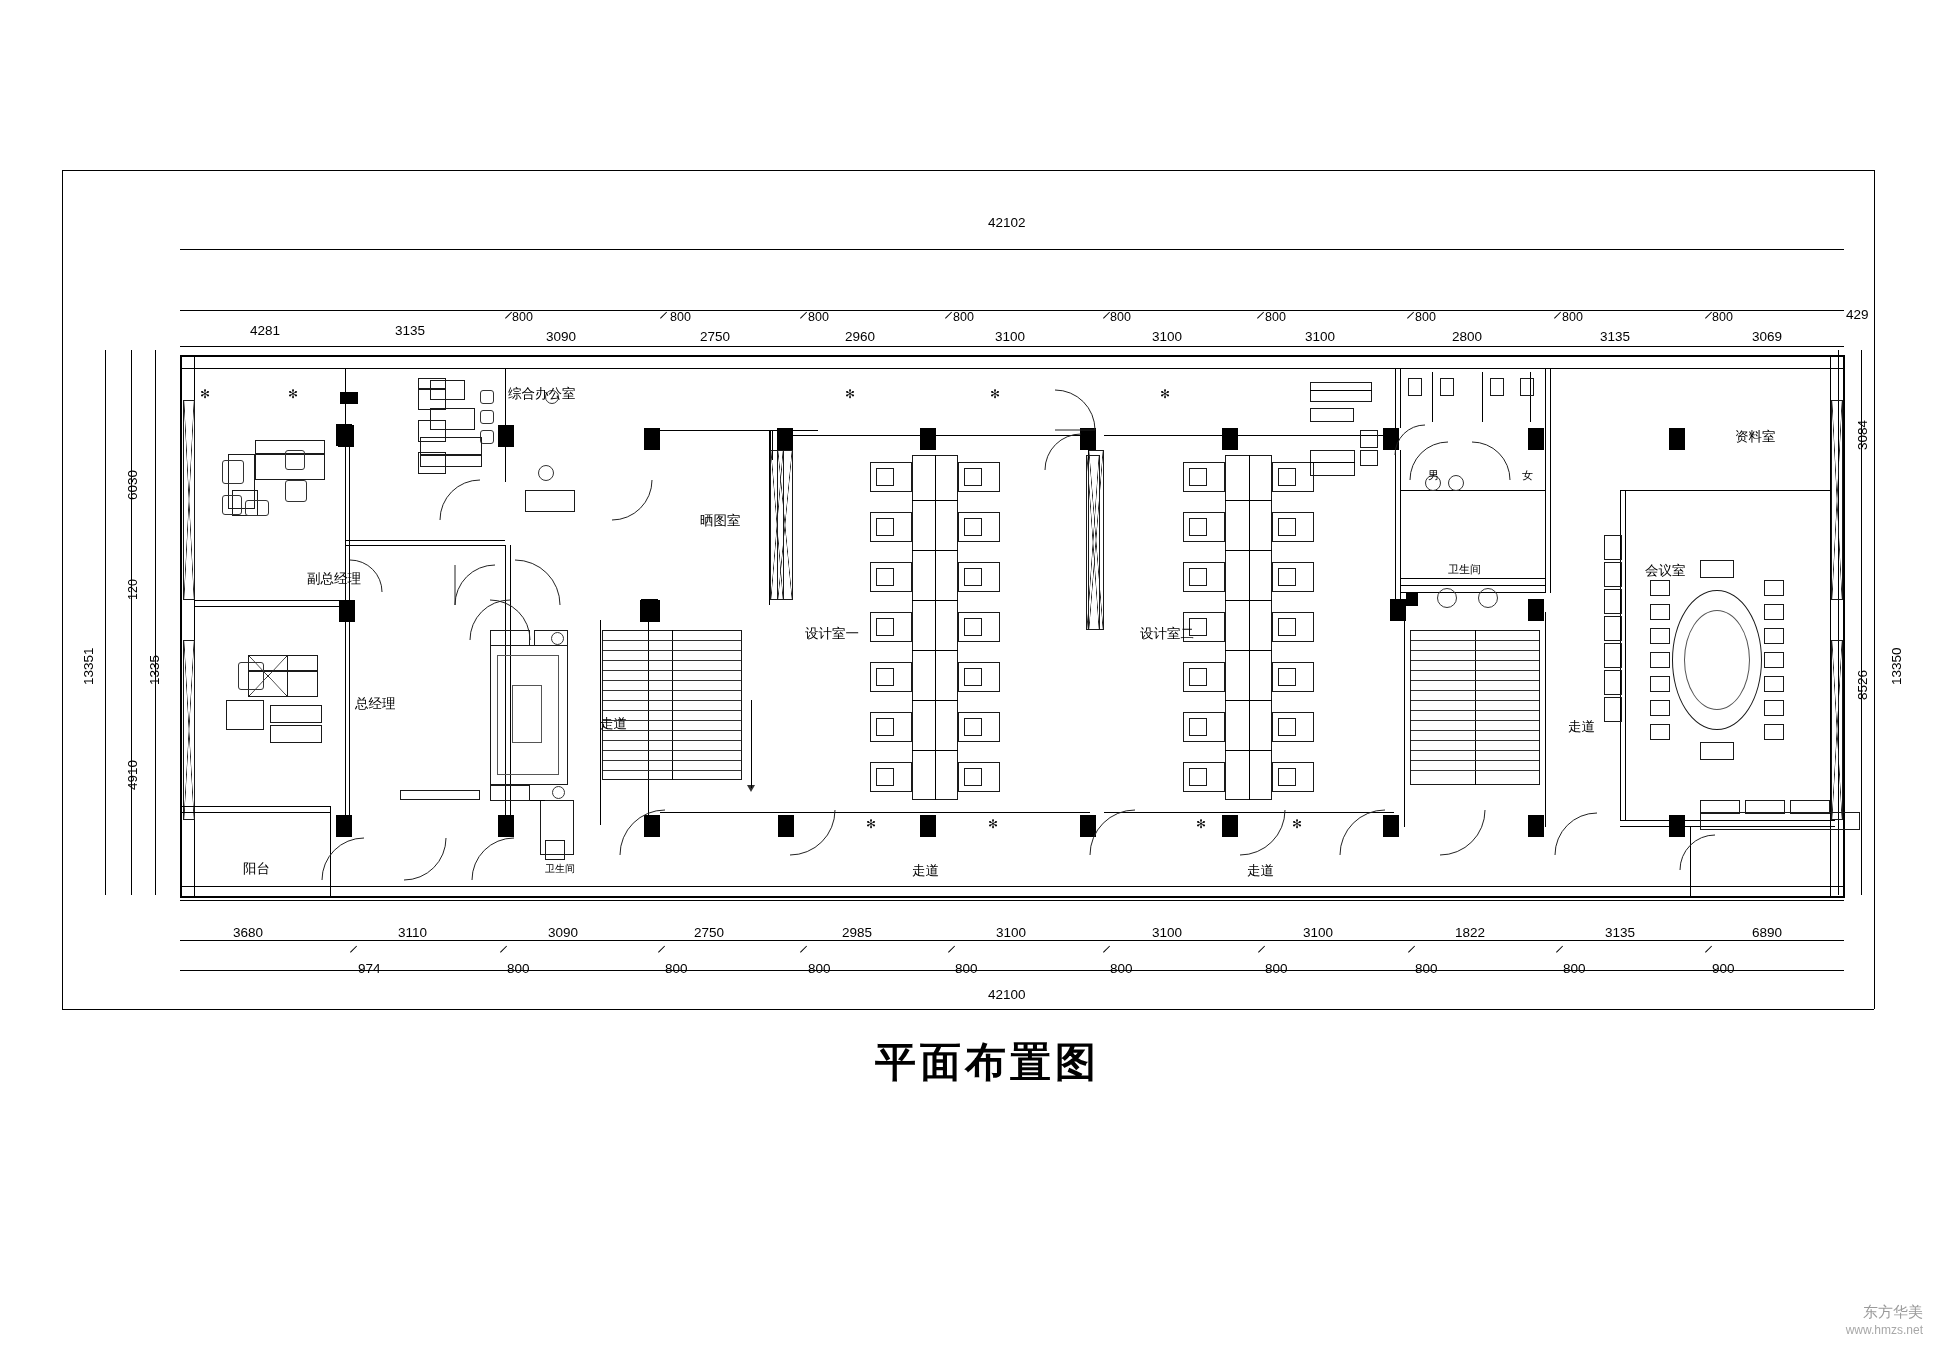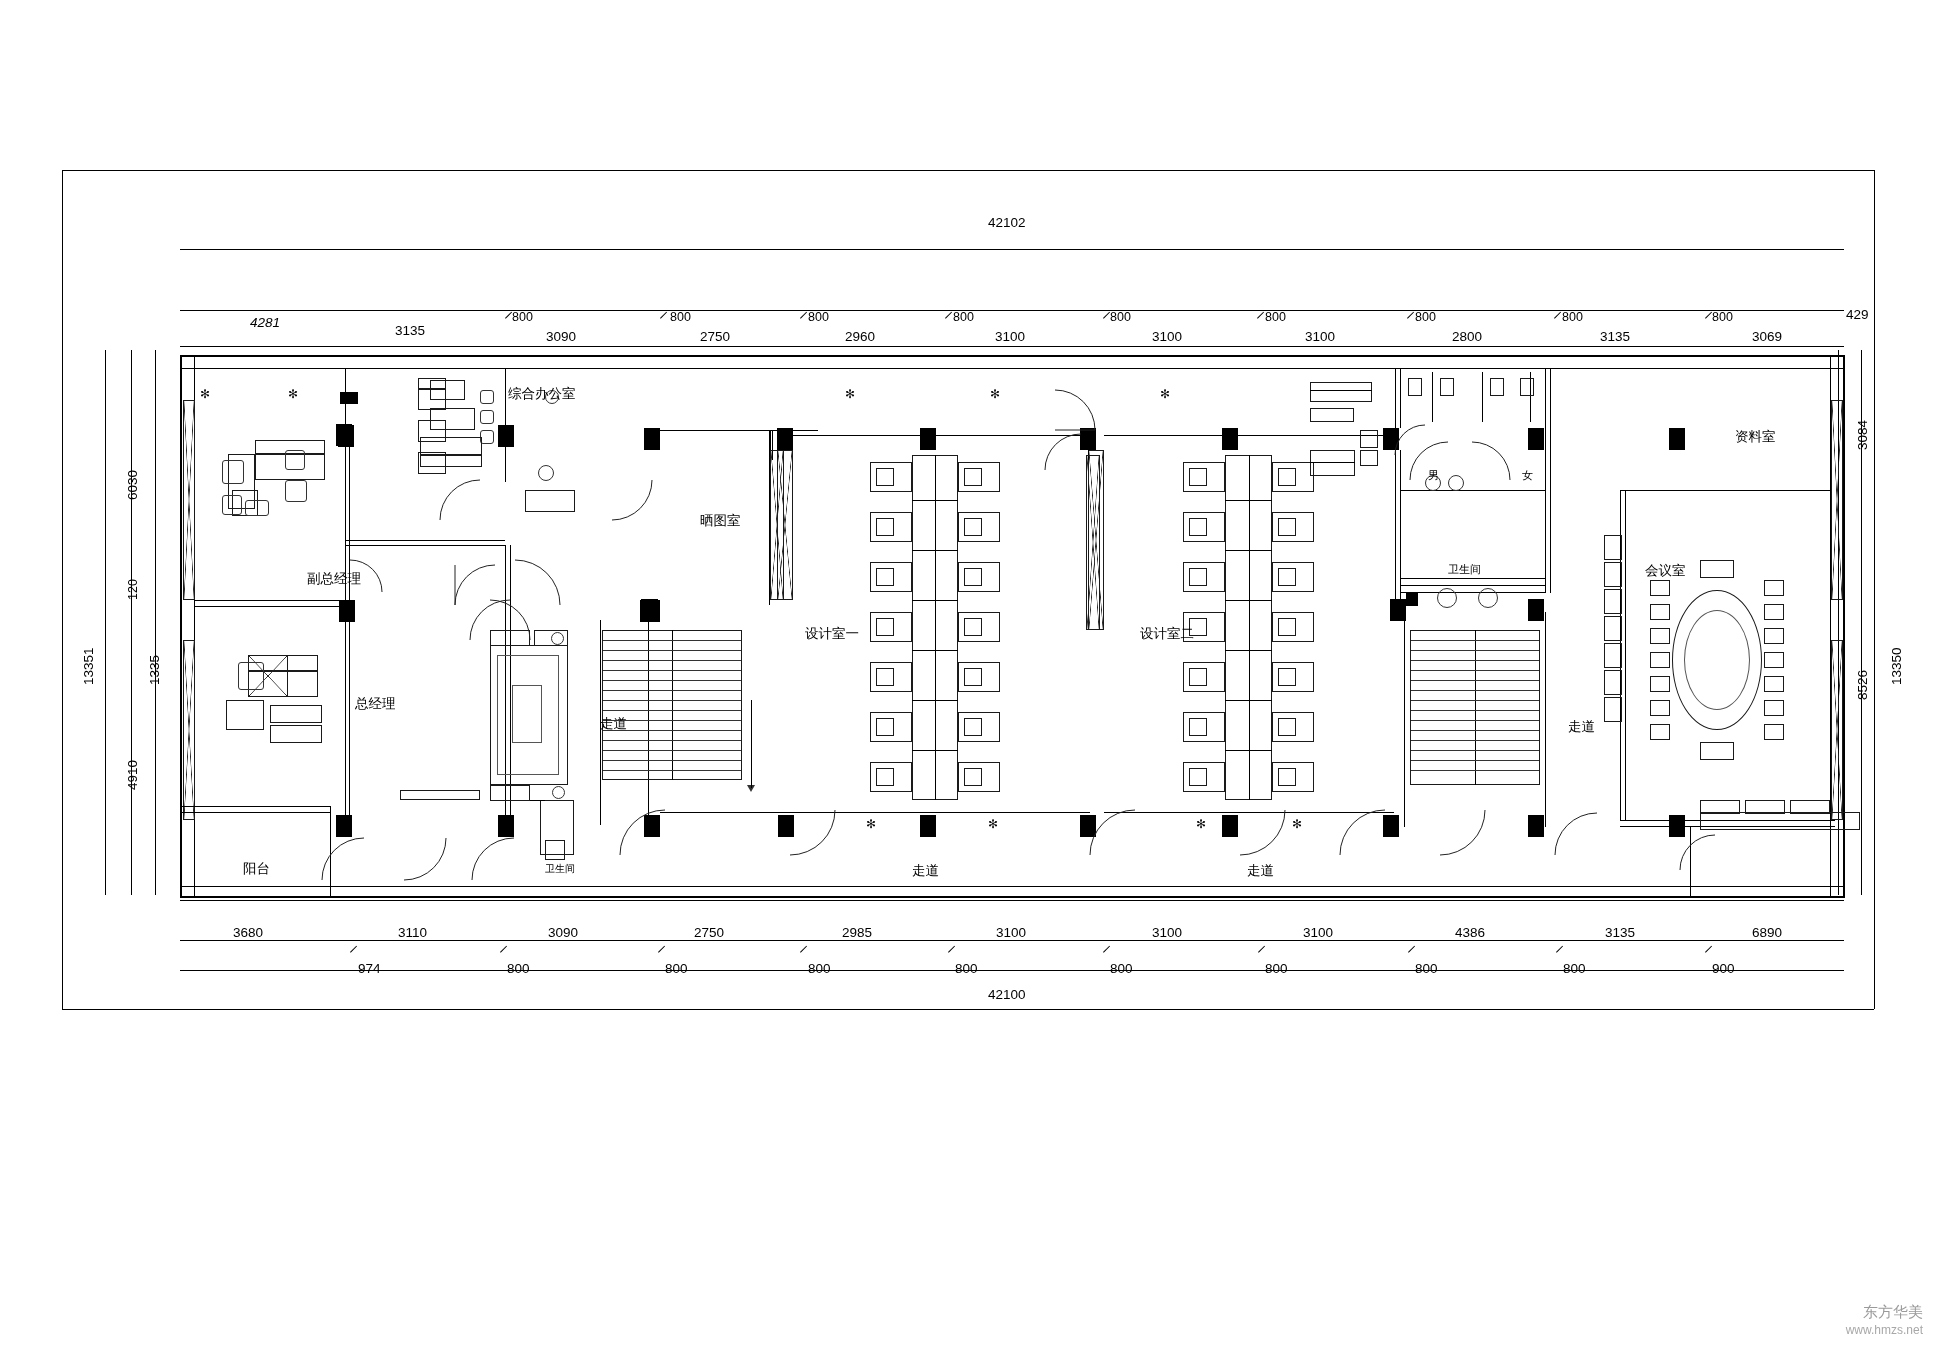--- a/index.html
+++ b/index.html
@@ -452,21 +452,21 @@
   <div class="room" style="left:1140px;top:625px;">设计室二</div>
   <div class="room" style="left:912px;top:862px;">走道</div>
   <div class="room" style="left:1247px;top:862px;">走道</div>
   <div class="room" style="left:1448px;top:562px;font-size:11px;">卫生间</div>
   <div class="room" style="left:1428px;top:468px;font-size:11px;">男</div>
   <div class="room" style="left:1522px;top:468px;font-size:11px;">女</div>
   <div class="room" style="left:1568px;top:718px;">走道</div>
   <div class="room" style="left:1645px;top:562px;">会议室</div>
   <div class="room" style="left:1735px;top:428px;">资料室</div>
 
-  <div class="dim" style="left:250px;top:316px;font-style:italic;">4281</div>
+  <div class="dim" style="left:250px;top:324px;">4281</div>
   <div class="dim" style="left:395px;top:324px;">3135</div>
   <div class="dim small" style="left:512px;top:310px;">800</div>
   <div class="dim" style="left:546px;top:330px;">3090</div>
   <div class="dim small" style="left:670px;top:310px;">800</div>
   <div class="dim" style="left:700px;top:330px;">2750</div>
   <div class="dim small" style="left:808px;top:310px;">800</div>
   <div class="dim" style="left:845px;top:330px;">2960</div>
   <div class="dim small" style="left:953px;top:310px;">800</div>
   <div class="dim" style="left:995px;top:330px;">3100</div>
   <div class="dim small" style="left:1110px;top:310px;">800</div>
@@ -492,21 +492,21 @@
   <div class="tick" style="left:1705px;top:318px;"></div>
 
   <div class="dim" style="left:233px;top:926px;">3680</div>
   <div class="dim" style="left:398px;top:926px;">3110</div>
   <div class="dim" style="left:548px;top:926px;">3090</div>
   <div class="dim" style="left:694px;top:926px;">2750</div>
   <div class="dim" style="left:842px;top:926px;">2985</div>
   <div class="dim" style="left:996px;top:926px;">3100</div>
   <div class="dim" style="left:1152px;top:926px;">3100</div>
   <div class="dim" style="left:1303px;top:926px;">3100</div>
-  <div class="dim" style="left:1455px;top:926px;">4386</div>
+  <div class="dim" style="left:1455px;top:926px;">1822</div>
   <div class="dim" style="left:1605px;top:926px;">3135</div>
   <div class="dim" style="left:1752px;top:926px;">6890</div>
 
   <div class="dim" style="left:358px;top:962px;">974</div>
   <div class="dim" style="left:507px;top:962px;">800</div>
   <div class="dim" style="left:665px;top:962px;">800</div>
   <div class="dim" style="left:808px;top:962px;">800</div>
   <div class="dim" style="left:955px;top:962px;">800</div>
   <div class="dim" style="left:1110px;top:962px;">800</div>
   <div class="dim" style="left:1265px;top:962px;">800</div>
@@ -528,19 +528,20 @@
   <div class="dim rot" style="left:82px;top:685px;">13351</div>
   <div class="dim rot small" style="left:126px;top:600px;">120</div>
   <div class="dim rot" style="left:148px;top:685px;">1335</div>
   <div class="dim rot" style="left:126px;top:500px;">6030</div>
   <div class="dim rot" style="left:126px;top:790px;">4910</div>
 
   <div class="dim rot" style="left:1890px;top:685px;">13350</div>
   <div class="dim rot" style="left:1856px;top:450px;">3084</div>
   <div class="dim rot" style="left:1856px;top:700px;">8526</div>
 
+  <div class="title" style="left:875px;top:1035px;">平面布置图</div>
 
   <div class="wm">
     <span>东方华美</span>
     <small>www.hmzs.net</small>
   </div>
 
 </div>
 
 </body></html>

